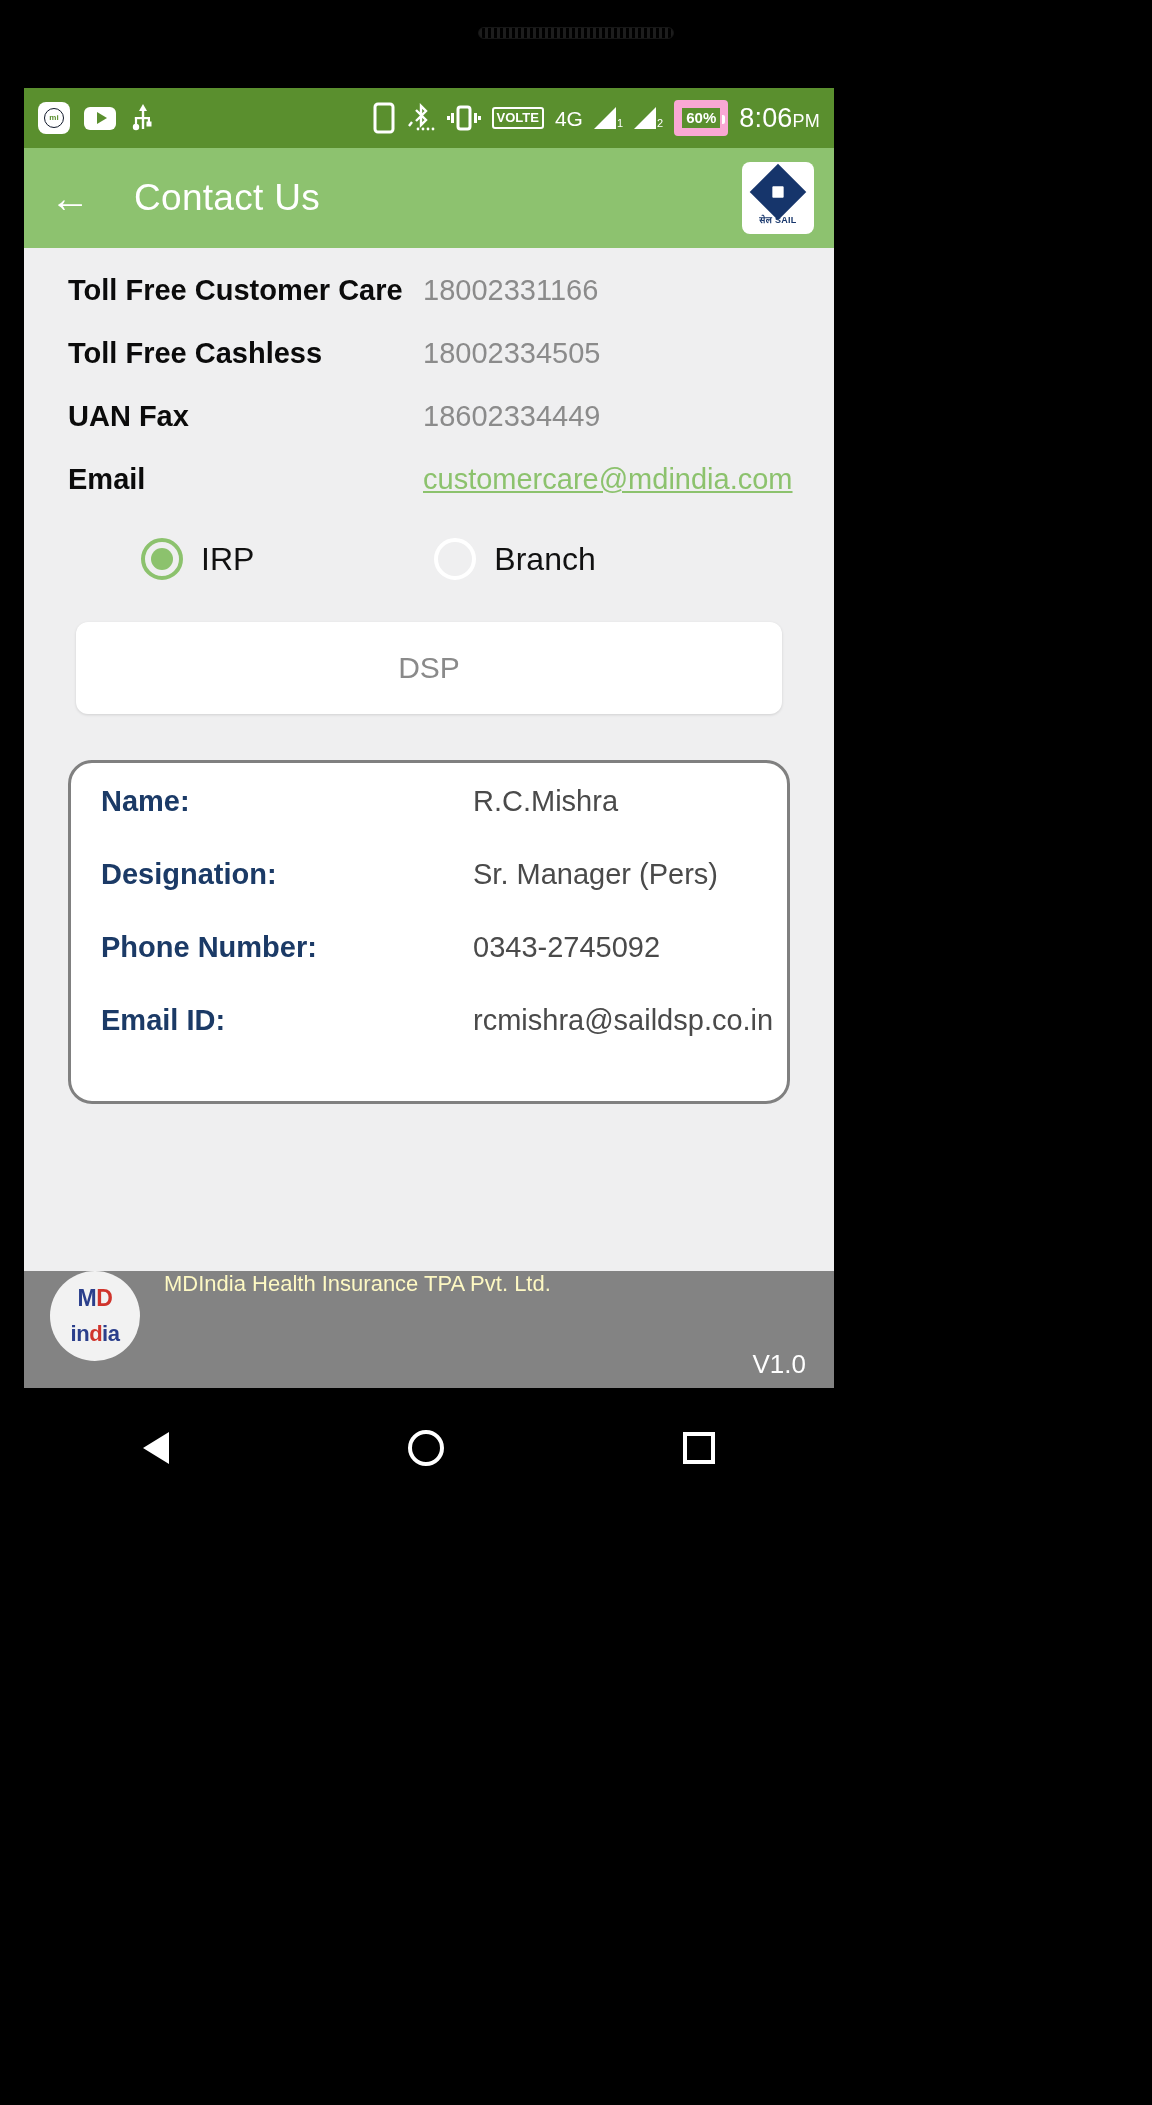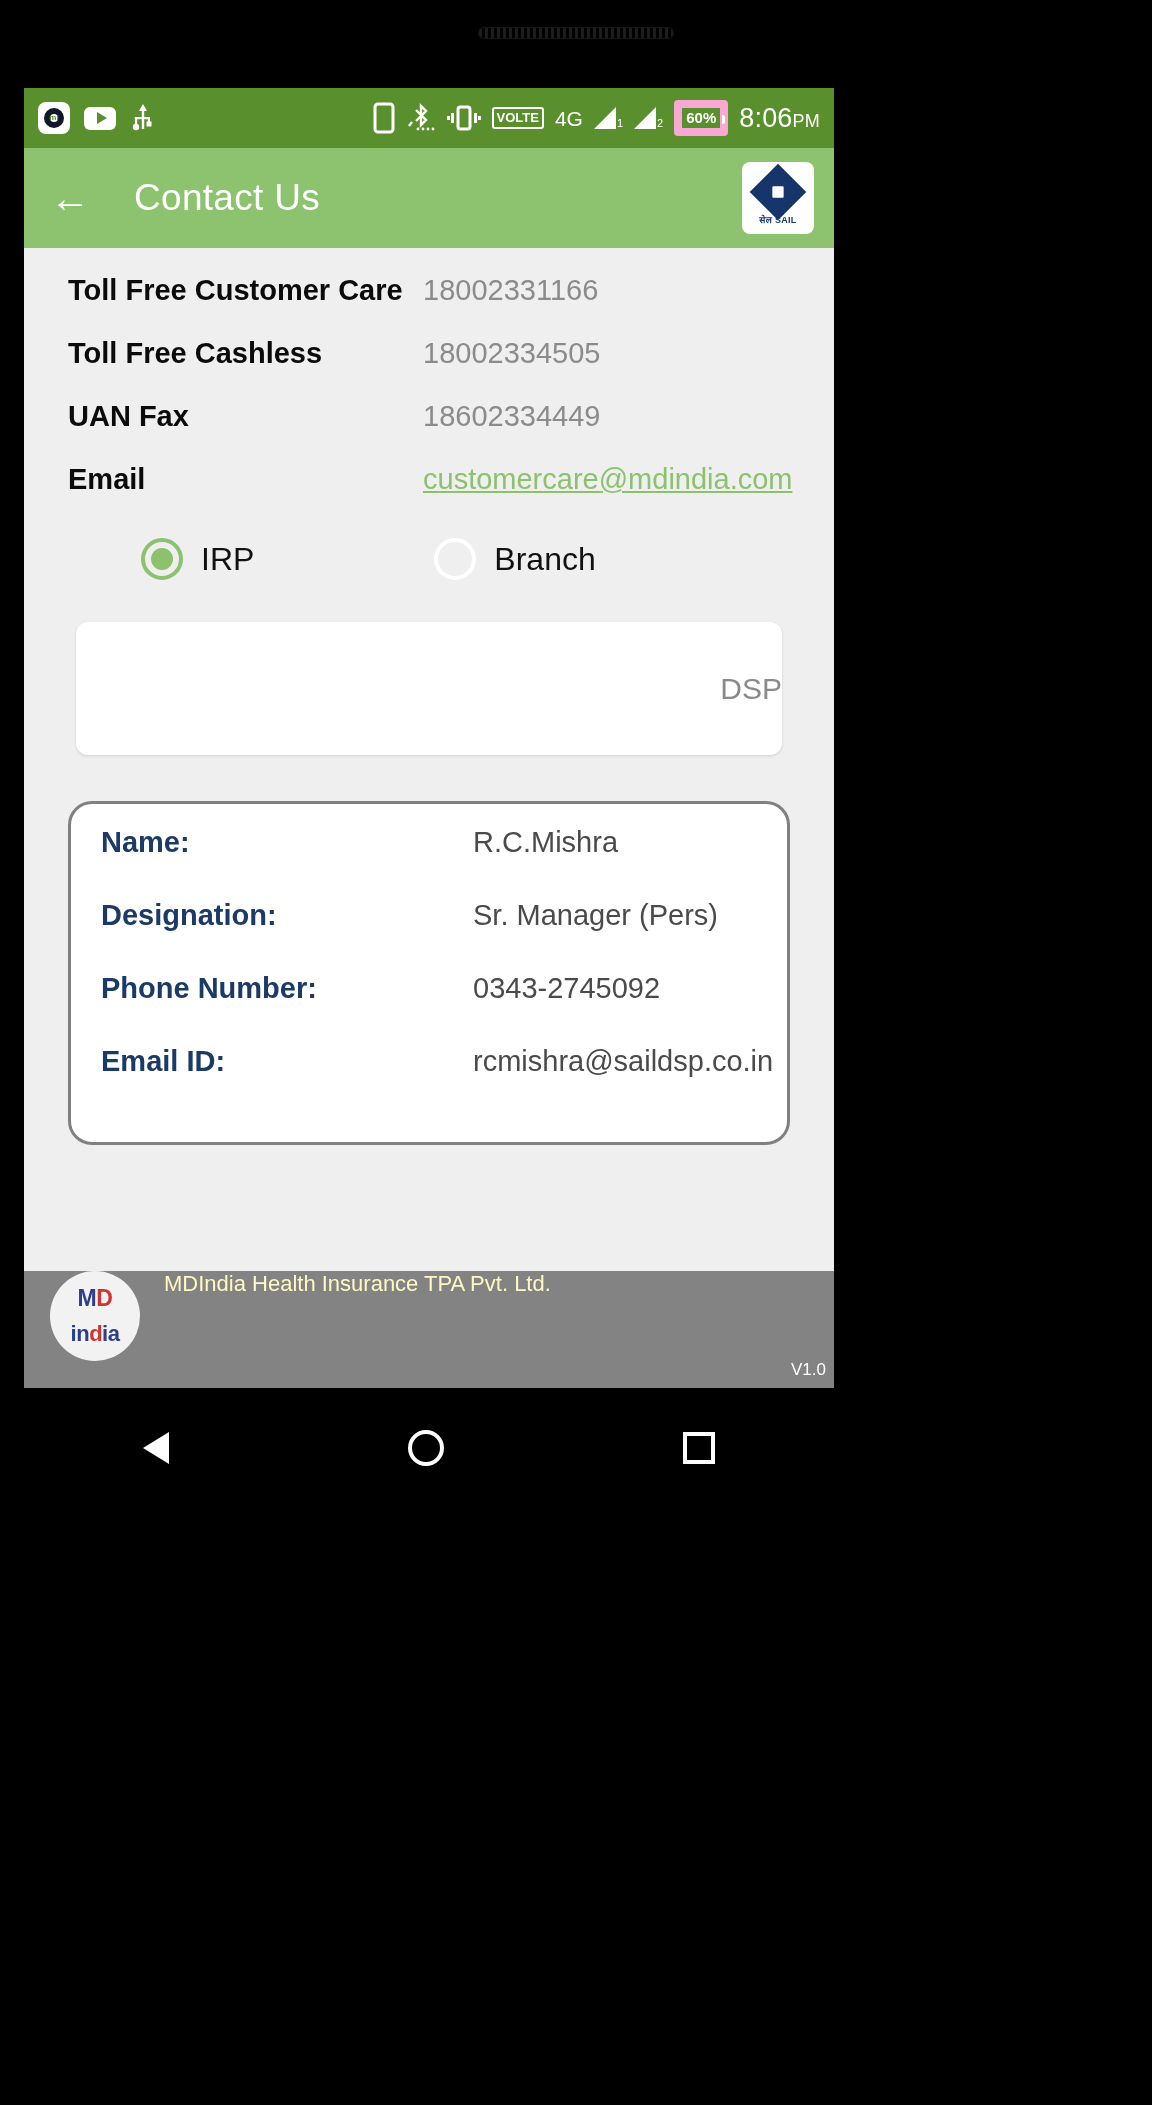--- a/index.html
+++ b/index.html
@@ -43,21 +43,21 @@
   .sb-right { margin-left:auto; display:flex; align-items:center; gap:11px; }
 
   .ic { display:block; }
   .ic-mi {
     width:32px; height:32px; border-radius:8px; background:#fff;
     display:flex; align-items:center; justify-content:center;
     font-size:11px; font-weight:bold; color:#5a8f2e;
   }
   .ic-mi-inner {
     width:20px; height:20px; border-radius:50%;
-    border:6px solid #0f172a;
+    border:1px solid #0f172a;
     display:flex; align-items:center; justify-content:center;
     font-size:8px; color:#5a8f2e; line-height:1;
   }
   .ic-yt {
     width:32px; height:23px; border-radius:6px; background:#fff;
     display:flex; align-items:center; justify-content:center;
   }
   .ic-yt i {
     width:0; height:0; border-left:10px solid #5a8f2e;
     border-top:6px solid transparent; border-bottom:6px solid transparent;
@@ -162,22 +162,22 @@
   .radio-outer.on { border:4px solid #8cc26d; background:transparent; }
   .radio-outer.off { border:4px solid #fff; background:transparent; }
   .radio-dot { width:22px; height:22px; border-radius:50%; background:#8cc26d; }
   .radio-label {
     margin-left:18px; font-size:32px; color:#111; font-weight:400;
   }
 
   
   .spinner-card {
     margin:42px 52px 0 52px;
-    height:133px; background:#fff; border-radius:12px;
-    display:flex; align-items:center; justify-content:flex-end;
+    height:92px; background:#fff; border-radius:12px;
+    display:flex; align-items:center; justify-content:center;
     box-shadow:0 1px 3px rgba(0,0,0,.13);
   }
   .spinner-text { font-size:30px; color:#8a8a8a; }
 
   
   .detail-card {
     margin:46px 44px 0 44px;
     border:3px solid #808080; border-radius:24px;
     background:#fff; padding:22px 16px 24px 16px;
   }
@@ -209,22 +209,22 @@
   .md-bottom {
     font-size:22px; font-weight:bold; line-height:1.05;
     letter-spacing:-.5px; margin-top:12px;
   }
   .md-bottom .b { color:#2b3f8c; }
   .md-bottom .r { color:#d0342c; }
   .footer-text {
     color:#fef9c3; font-size:22px; margin-left:24px; font-weight:400;
   }
   .footer-version {
-    position:absolute; right:8px; bottom:8px;
-    color:#fff; font-size:17px;margin-left:12px;
+    position:absolute; right:28px; bottom:8px;
+    color:#fff; font-size:26px;margin-left:12px;
   }
 
   
   .navbar {
     position:absolute; left:24px; top:1388px;
     width:810px; height:120px; background:#000;
     display:flex; align-items:center; justify-content:space-around;
   }
   .nav-back {
     width:0; height:0;

